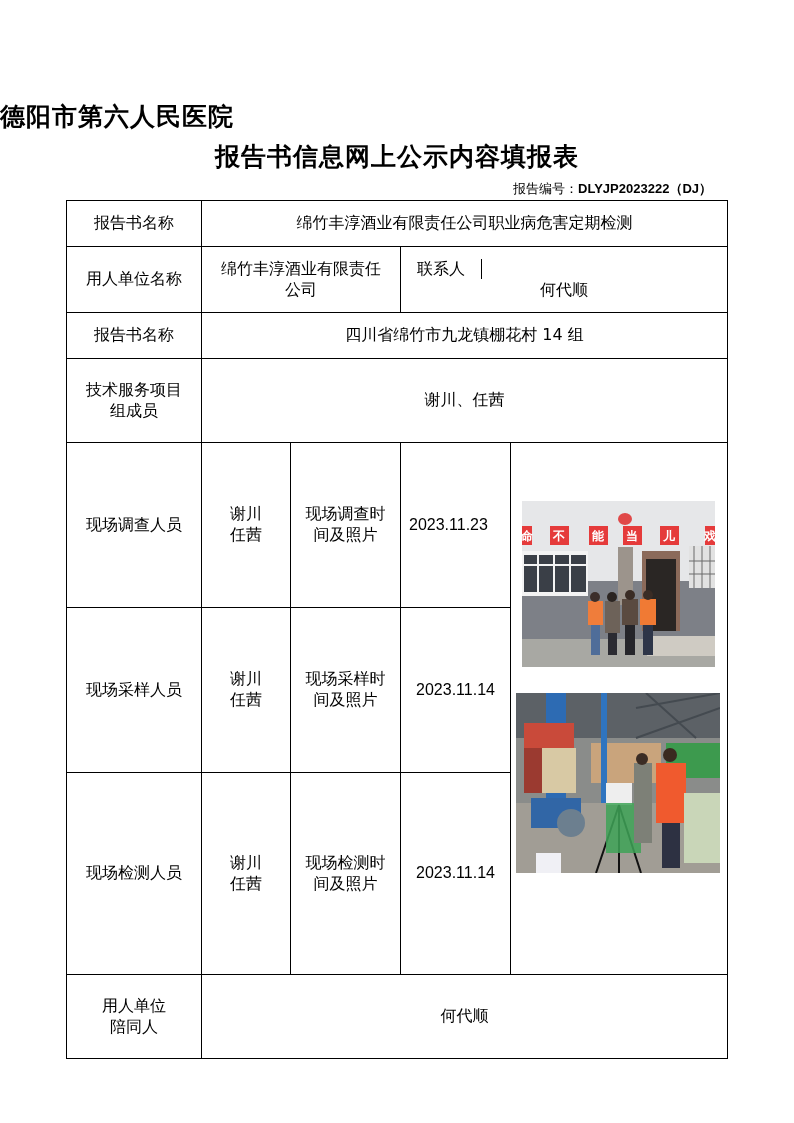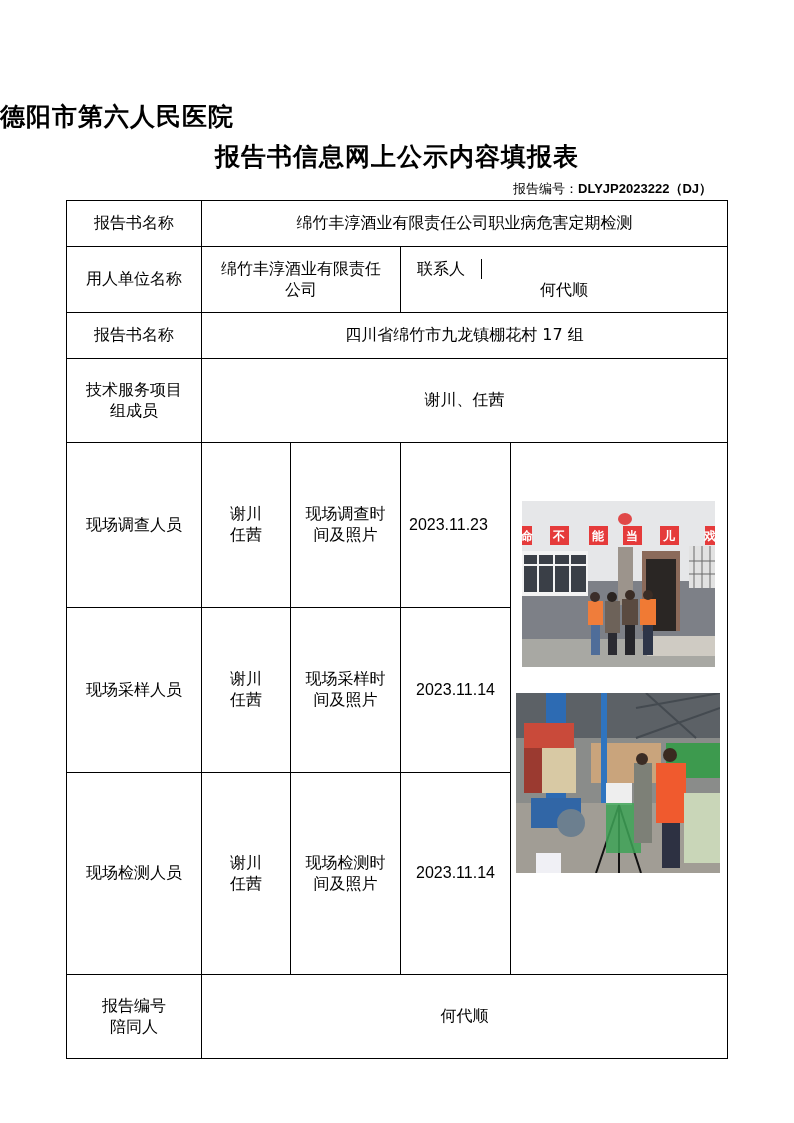--- a/index.html
+++ b/index.html
@@ -45,21 +45,21 @@
     <td colspan="2" style="width:245px"><span>绵竹丰淳酒业有限责任公司</span></td>
     <td colspan="2" style="padding:0">
       <div style="display:flex;height:42px;flex-direction:column;">
         <div style="width:80px;border-right:1.5px solid #000;display:flex;align-items:center;justify-content:center;">联系人</div>
         <div style="flex:1;display:flex;align-items:center;justify-content:center;">何代顺</div>
       </div>
     </td>
   </tr>
   <tr style="height:42px">
     <td>报告书名称</td>
-    <td colspan="4">四川省绵竹市九龙镇棚花村 17 组</td>
+    <td colspan="4">四川省绵竹市九龙镇棚花村 14 组</td>
   </tr>
   <tr style="height:84px">
     <td class="two-line">
       <div>技术服务项目</div>
       <div>组成员</div>
     </td>
     <td colspan="4">谢川、任茜</td>
   </tr>
   <tr style="height:165px">
     <td>现场调查人员</td>
@@ -188,19 +188,19 @@
       <div>任茜</div>
     </td>
     <td class="two-line thin-r">
       <div>现场检测时</div>
       <div>间及照片</div>
     </td>
     <td class="date thin-r">2023.11.14</td>
   </tr>
   <tr style="height:84px">
     <td class="two-line">
-      <div>报告编号</div>
+      <div>用人单位</div>
       <div>陪同人</div>
     </td>
     <td colspan="4">何代顺</td>
   </tr>
 </tbody>
   </table>
 
 </body></html>

